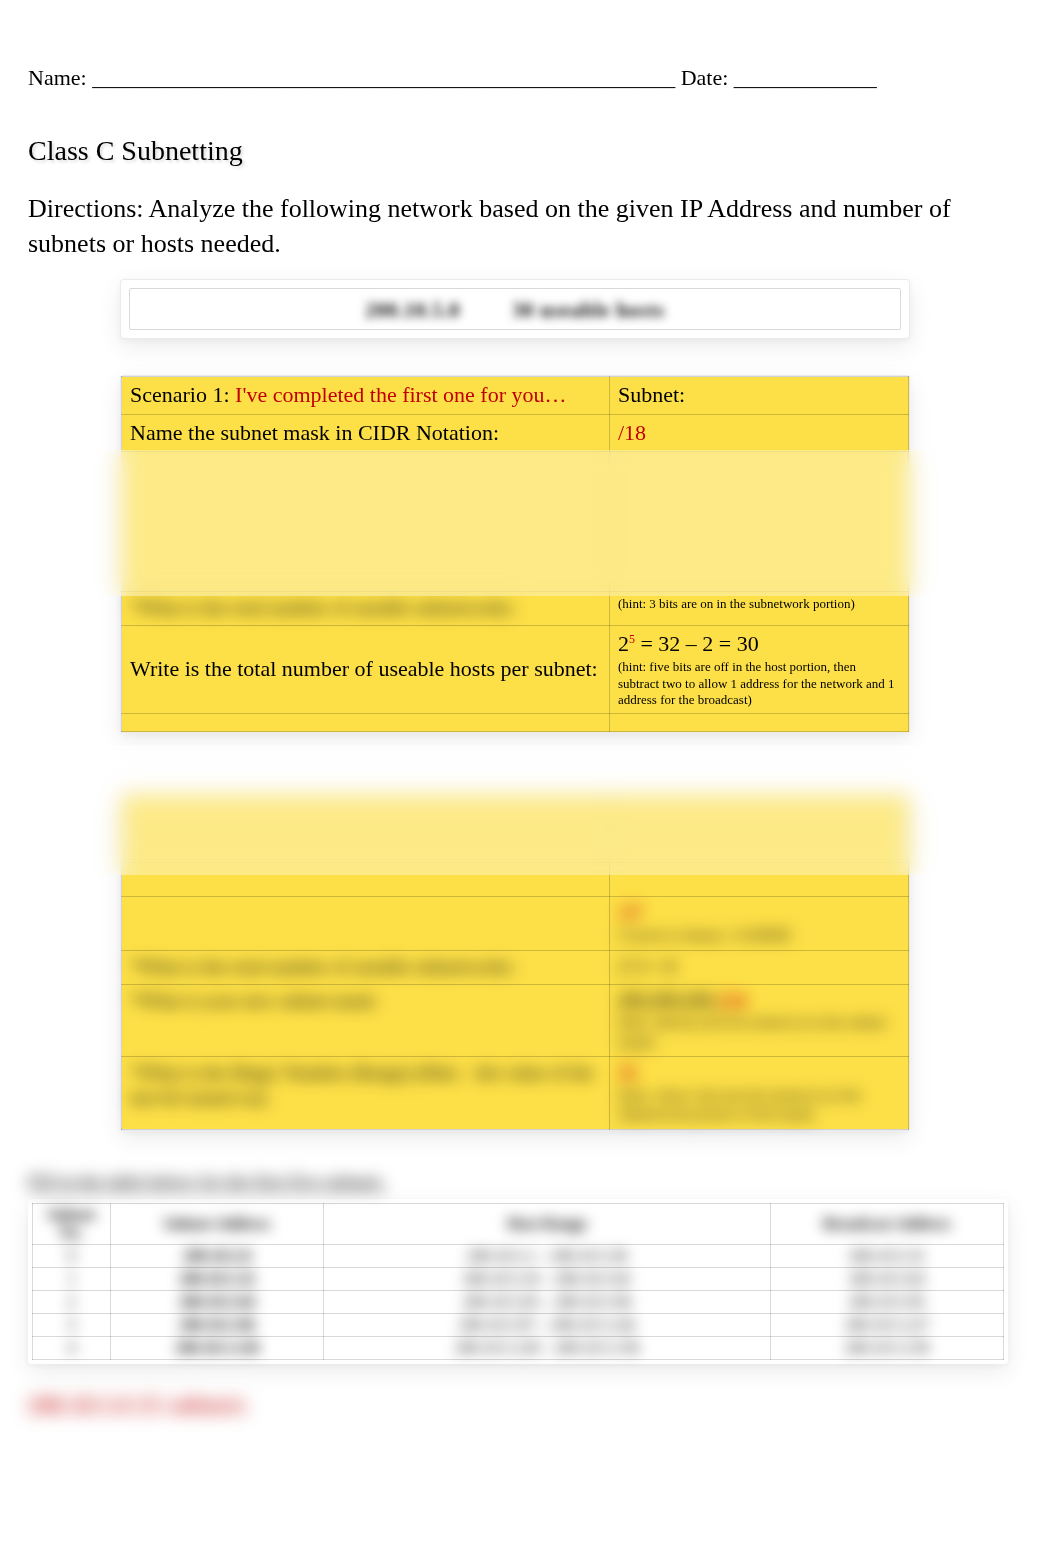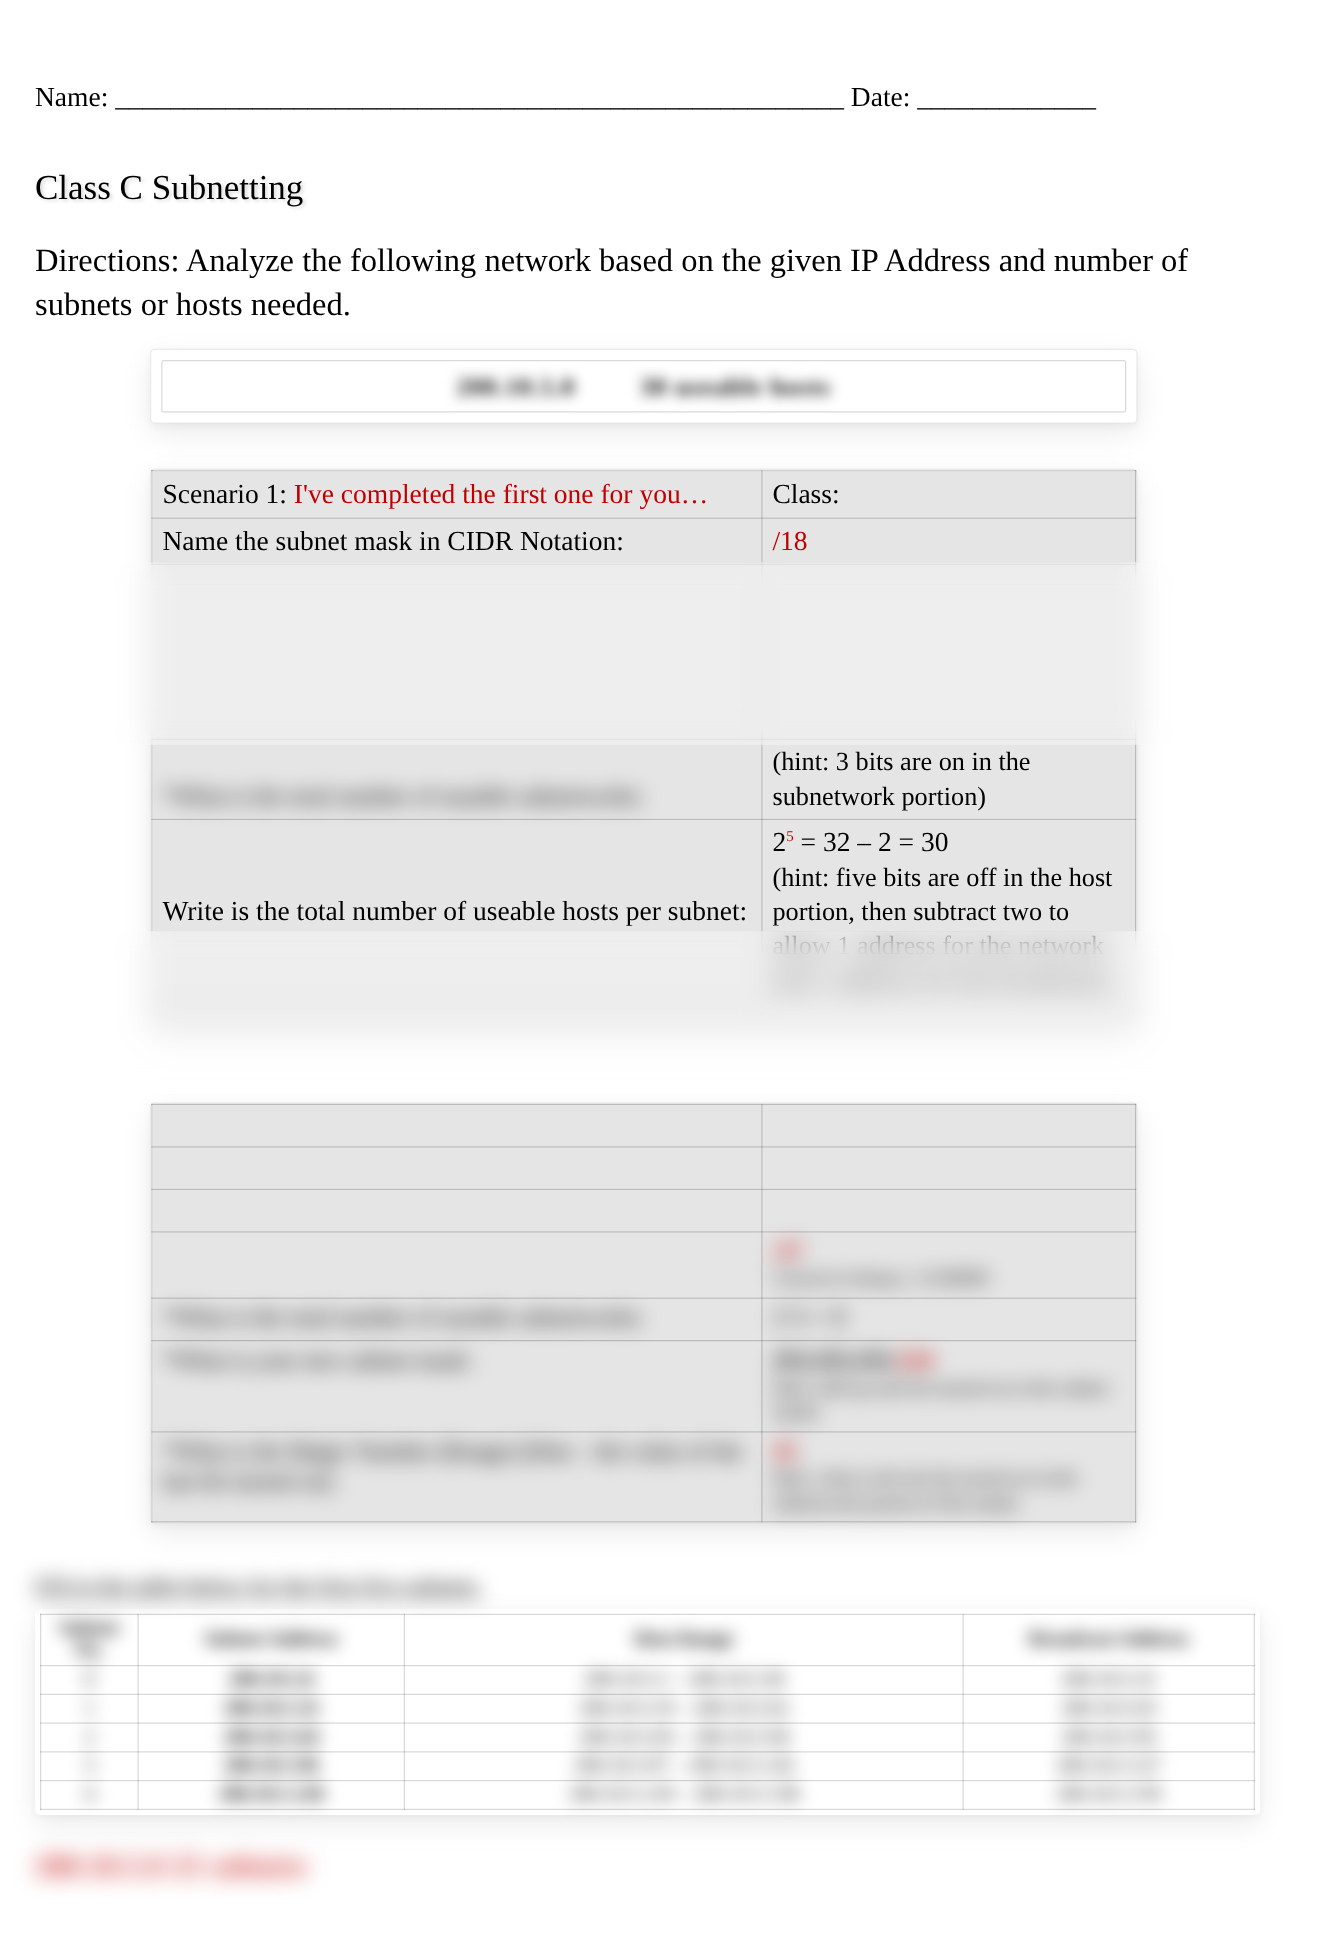--- a/index.html
+++ b/index.html
@@ -62,27 +62,27 @@
     table.qa {
       width: 100%;
       border-collapse: collapse;
       font-size: 22px;
       table-layout: fixed;
     }
     table.qa td {
       border: 1px solid rgba(0,0,0,0.18);
       padding: 4px 8px;
       vertical-align: top;
-      background: #e5e5e5;
+      background: #fde047;
       line-height: 1.3;
     }
     table.qa col.q { width: 62%; }
     table.qa col.a { width: 38%; }
     .red { color: #C00000; }
-    .hint { font-size: 21px; color: #000; line-height: 1.3; }
+    .hint { font-size: 13px; color: #000; line-height: 1.3; }
     sup { font-size: 12px; vertical-align: super; color: #C00000; }
     .asterisk-q { color: #000; }
 
     
     .blur-overlay {
       position: absolute;
       backdrop-filter: blur(11px);
       -webkit-backdrop-filter: blur(11px);
       background: rgba(255,255,255,0.35);
       pointer-events: none;
@@ -168,21 +168,21 @@
     <table class="qa">
       <colgroup>
           <col class="q">
           <col class="a">
         </colgroup>
       <tbody>
         <tr>
           <td>
             <span>Scenario 1:  </span><span class="red">I've completed the first one for you…</span>
           </td>
-          <td><span>Class:</span></td>
+          <td><span>Subnet:</span></td>
         </tr>
         <tr>
           <td><span>Name the subnet mask in CIDR Notation:</span></td>
           <td><span class="red">/18</span></td>
         </tr>
 
         <tr style="height:140px;">
           <td>
               <div class="vblur" style="height:100%;"></div>
             </td>

